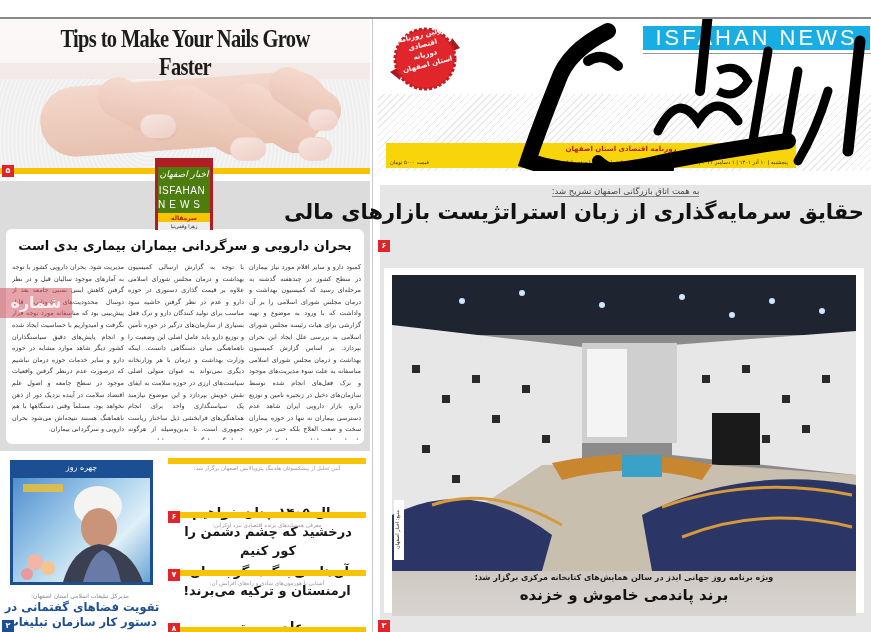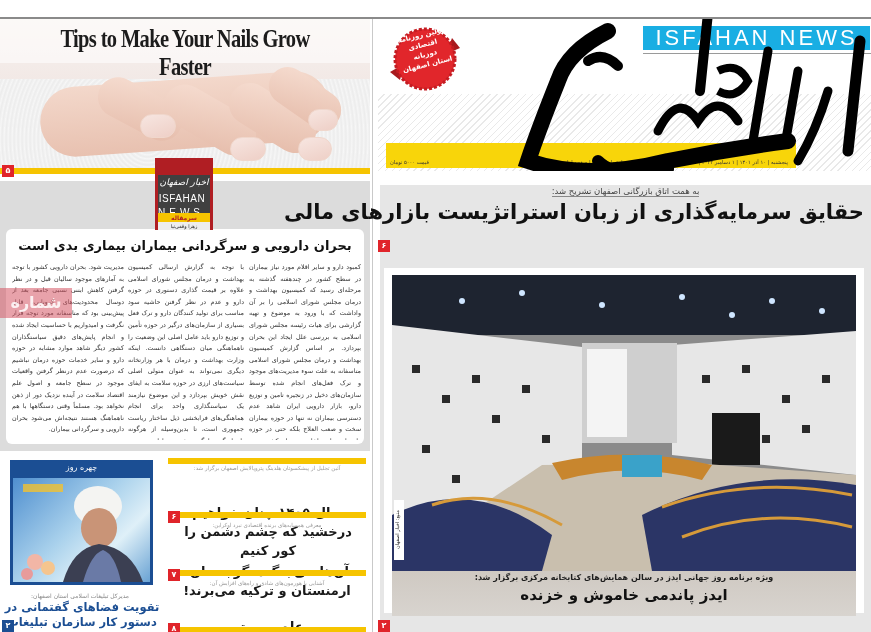--- a/index.html
+++ b/index.html
@@ -23,21 +23,21 @@
   .nail { position: absolute; border-radius: 14px; background: linear-gradient(160deg, #f7e6e1, #eecfc6); border: 1px solid #f0d7cc; }
 
   .left-yellow-rule { position: absolute; left: 0; top: 168px; width: 370px; height: 6px; background: #f6c400; }
   .page-tag { position: absolute; width: 12px; height: 12px; background: #e0242a; color: #fff;
     font-size: 8px; line-height: 12px; text-align: center; font-weight: bold; }
 
   .editorial-panel { position: absolute; left: 0; top: 181px; width: 370px; height: 270px; background: #dcdcdc; }
   .editorial-card { position: absolute; left: 6px; top: 229px; width: 358px; height: 215px; background: #ffffff; border-radius: 6px; }
 
   .logo-badge { position: absolute; left: 155px; top: 158px; width: 58px; height: 72px; background: #b01e23; }
-  .logo-badge-inner { position: absolute; left: 3px; top: 17px; width: 52px; height: 50px; background: #404040; }
+  .logo-badge-inner { position: absolute; left: 3px; top: 9px; width: 52px; height: 50px; background: #4d7c0f; }
   .logo-script { position: absolute; left: 0; top: 2px; width: 52px; text-align: center; color: #fff;
     font-family: "DejaVu Serif", serif; font-size: 9px; font-style: italic; }
   .logo-line1 { position: absolute; left: 0; top: 18px; width: 48px; text-align: center; color: #fff;
     font-family: "Liberation Sans", sans-serif; font-size: 10px; letter-spacing: 0.5px; }
   .logo-line2 { position: absolute; left: 0; top: 32px; width: 32px; text-align: center; color: #fff;
     font-family: "Liberation Sans", sans-serif; font-size: 10px; letter-spacing: 4px; }
   .logo-section { position: absolute; left: 3px; top: 55px; width: 52px; height: 9px; background: #f6c400;
     font-size: 6px; line-height: 9px; text-align: center; color: #b01e23; font-weight: bold; }
   .logo-author { position: absolute; left: 3px; top: 64px; width: 52px; height: 8px; background: #ededed;
     font-size: 5px; line-height: 8px; text-align: center; color: #222; }
@@ -188,20 +188,21 @@
 <div class="brief-title" style="top:590px; left:218px; width:100px;">علمـــــی‌تر شادتر باشیم</div>
 <div class="brief-rule" style="top:627px;"></div>
 <div class="page-tag" style="left:168px; top:623px;">۸</div>
 
 <div class="masthead">
   <div class="hatch"></div>
   <div class="isfahan-news"></div>
   <div class="isfahan-news-text">ISFAHAN NEWS</div>
   <div class="mast-thin-rule"></div>
   <div class="yellow-band"></div>
+  <div class="tagline">روزنامه اقتصادی استان اصفهان</div>
   <div class="issue-line"></div>
   <div class="issue-text">پنجشنبه | ۱۰ آذر ۱۴۰۱ | ۱ دسامبر ۲۰۲۲ | ۶ جمادی الاولی ۱۴۴۴ | سال سوم | شماره ۱۲۱۲ | صفحه اول</div>
   <div class="price-text">قیمت ۵۰۰۰ تومان</div>
 
   <svg class="calligraphy" viewBox="0 0 400 160">
     <path d="M140 20 Q100 40 90 70 Q70 120 60 150 Q120 170 200 150 Q260 138 320 130" fill="none" stroke="#000" stroke-width="16" stroke-linecap="round"></path>
     <path d="M240 2 L232 80" stroke="#000" stroke-width="10" stroke-linecap="round"></path>
     <path d="M120 50 Q135 40 150 55" fill="none" stroke="#000" stroke-width="10" stroke-linecap="round"></path>
     <path d="M190 120 Q210 80 230 110 Q250 80 270 110" fill="none" stroke="#000" stroke-width="9" stroke-linecap="round"></path>
     <path d="M300 40 L285 130" stroke="#000" stroke-width="9" stroke-linecap="round"></path>
@@ -268,14 +269,14 @@
     <path d="M0 240 Q80 200 160 260 L150 296 L0 296 Z" fill="#2b3566"></path>
     <path d="M250 240 Q350 190 464 210 L464 296 L260 296 Z" fill="#2b3566"></path>
     <path d="M40 230 Q100 210 170 250" fill="none" stroke="#d69a3a" stroke-width="3"></path>
     <path d="M270 232 Q360 200 460 220" fill="none" stroke="#d69a3a" stroke-width="3"></path>
     <path d="M290 262 Q370 230 460 252" fill="none" stroke="#d69a3a" stroke-width="3"></path>
   </svg>
 </div>
 <div class="photo-credit">منبع: اخبار اصفهان</div>
 <div class="photo-caption-band"></div>
 <div class="photo-caption-kicker">ویژه برنامه روز جهانی ایدز در سالن همایش‌های کتابخانه مرکزی برگزار شد:</div>
-<div class="photo-caption-title">ایدز پاندمی خاموش و خزنده</div>
+<div class="photo-caption-title">برند پاندمی خاموش و خزنده</div>
 <div class="page-tag" style="left:378px; top:620px;">۲</div>
 
 </body></html>

